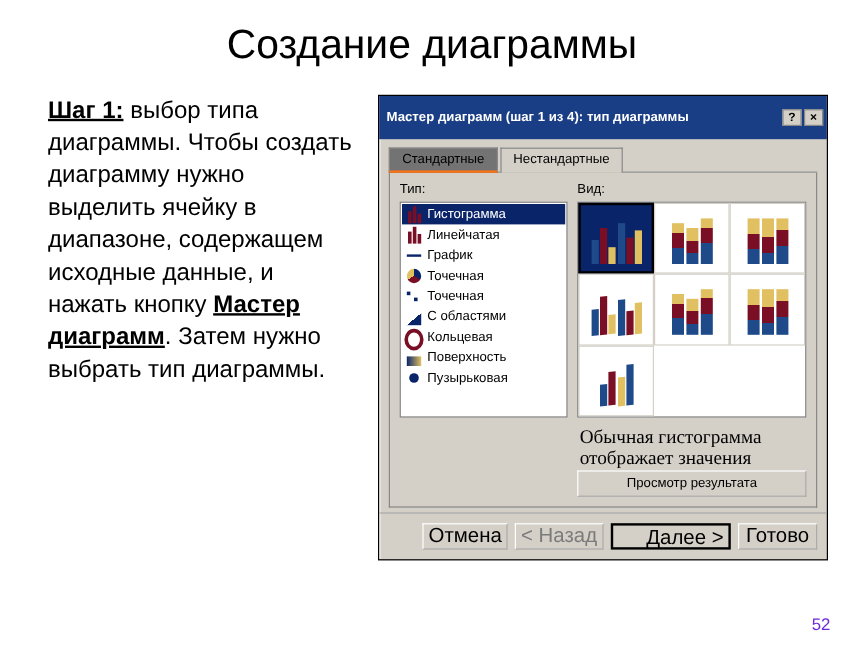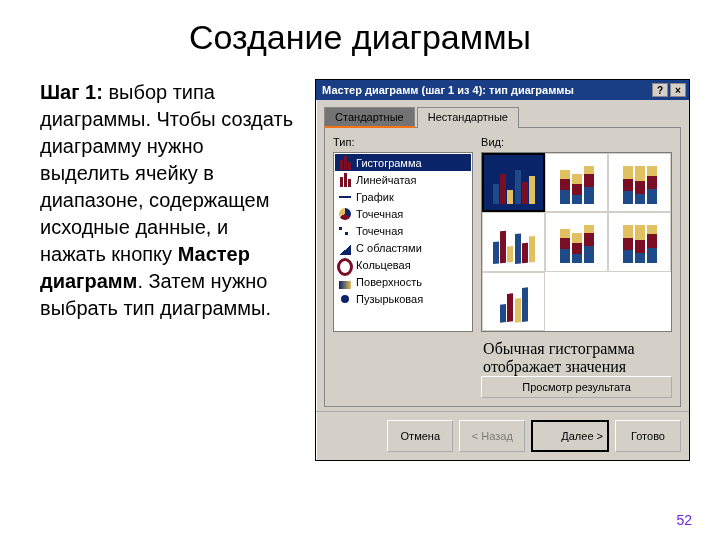--- a/index.html
+++ b/index.html
@@ -19,42 +19,42 @@
     margin: 0 0 22px 0;
     font-weight: normal;
   }
   .content { display: flex; gap: 18px; }
   .left-text {
     width: 272px;
     font-size: 20px;
     line-height: 1.35;
     padding-left: 10px;
   }
-  .left-text .bold-inline { font-weight: bold; }
+  .left-text .bold-inline { font-weight: bold; text-decoration: underline; }
   .page-num {
     position: absolute;
     bottom: 12px;
     right: 28px;
     font-size: 14px;
     color: #6d28d9;
   }
 
   
   .dialog {
     width: 382px;
     border: 1px solid #000;
     font-family: Tahoma, Arial, sans-serif;
     font-size: 11px;
     background: #d4d0c8;
     box-shadow: 1px 1px 0 #fff inset;
   }
   .titlebar {
     background: linear-gradient(#1a3e85,#1a3e85);
     color: #fff;
-    height: 20px;
+    height: 36px;
     display: flex;
     align-items: center;
     padding: 0 3px 0 6px;
     font-weight: bold;
     justify-content: center;
   }
   .titlebar .tb-text { flex: 1; font-size: 11px; }
   .titlebtn {
     width: 16px; height: 14px;
     background: #d4d0c8;
@@ -194,25 +194,25 @@
     margin-top: 4px;
   }
   .button-row {
     display: flex;
     justify-content: flex-end;
     gap: 6px;
     padding: 8px 8px 8px 8px;
     border-top: 1px solid #aaa;
   }
   .btn {
-    min-width: 66px; height: 32px;
+    min-width: 66px; height: 22px;
     background: #d4d0c8;
     border: 1px outset #fff;
     cursor: pointer;
-    font-size: 11px;
+    font-size: 17px;
     padding: 0 4px;
   }
   .btn[disabled] { color: #7b7b7b; cursor: default; }
   .btn.default { border: 2px solid #000; padding-left: 28px; }
 </style>
 </head>
 <body>
 
 <div class="slide">
   <h1 class="slide-title">Создание диаграммы</h1>

